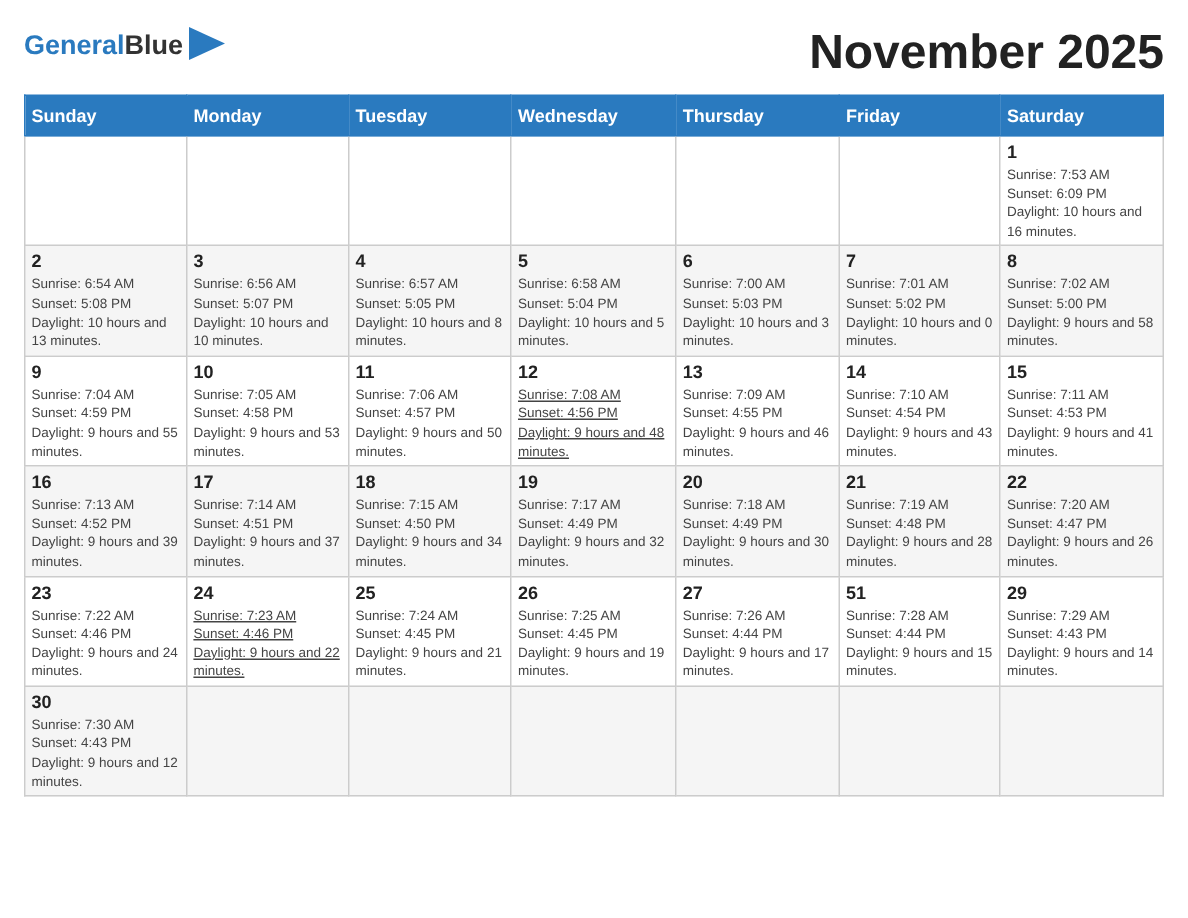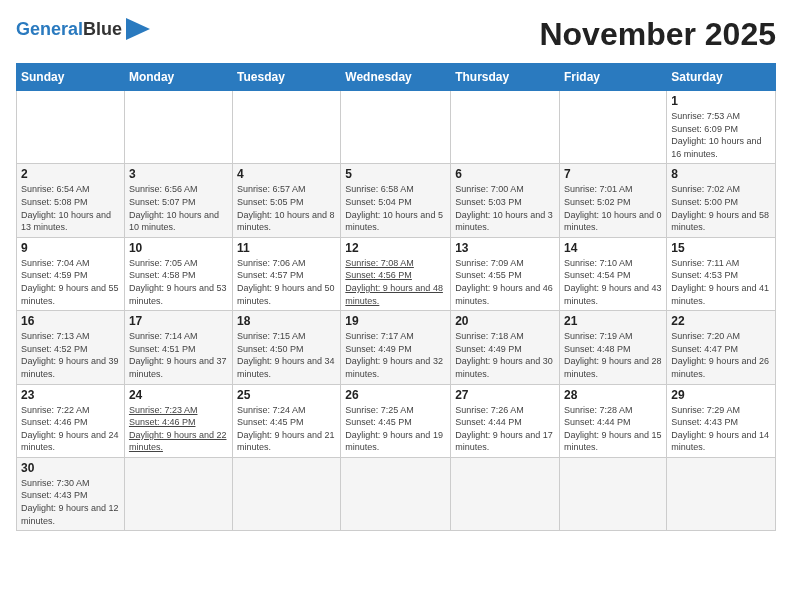--- a/index.html
+++ b/index.html
@@ -295,21 +295,21 @@
 Sunset: 4:45 PM
 Daylight: 9 hours and 19 minutes.</div>
         </td>
         <td>
           <span class="day-num">27</span>
           <div class="day-info" style="white-space: pre-line;">Sunrise: 7:26 AM
 Sunset: 4:44 PM
 Daylight: 9 hours and 17 minutes.</div>
         </td>
         <td>
-          <span class="day-num">28</span>
+          <span class="day-num">51</span>
           <div class="day-info" style="white-space: pre-line;">Sunrise: 7:28 AM
 Sunset: 4:44 PM
 Daylight: 9 hours and 15 minutes.</div>
         </td>
         <td>
           <span class="day-num">29</span>
           <div class="day-info" style="white-space: pre-line;">Sunrise: 7:29 AM
 Sunset: 4:43 PM
 Daylight: 9 hours and 14 minutes.</div>
         </td>

